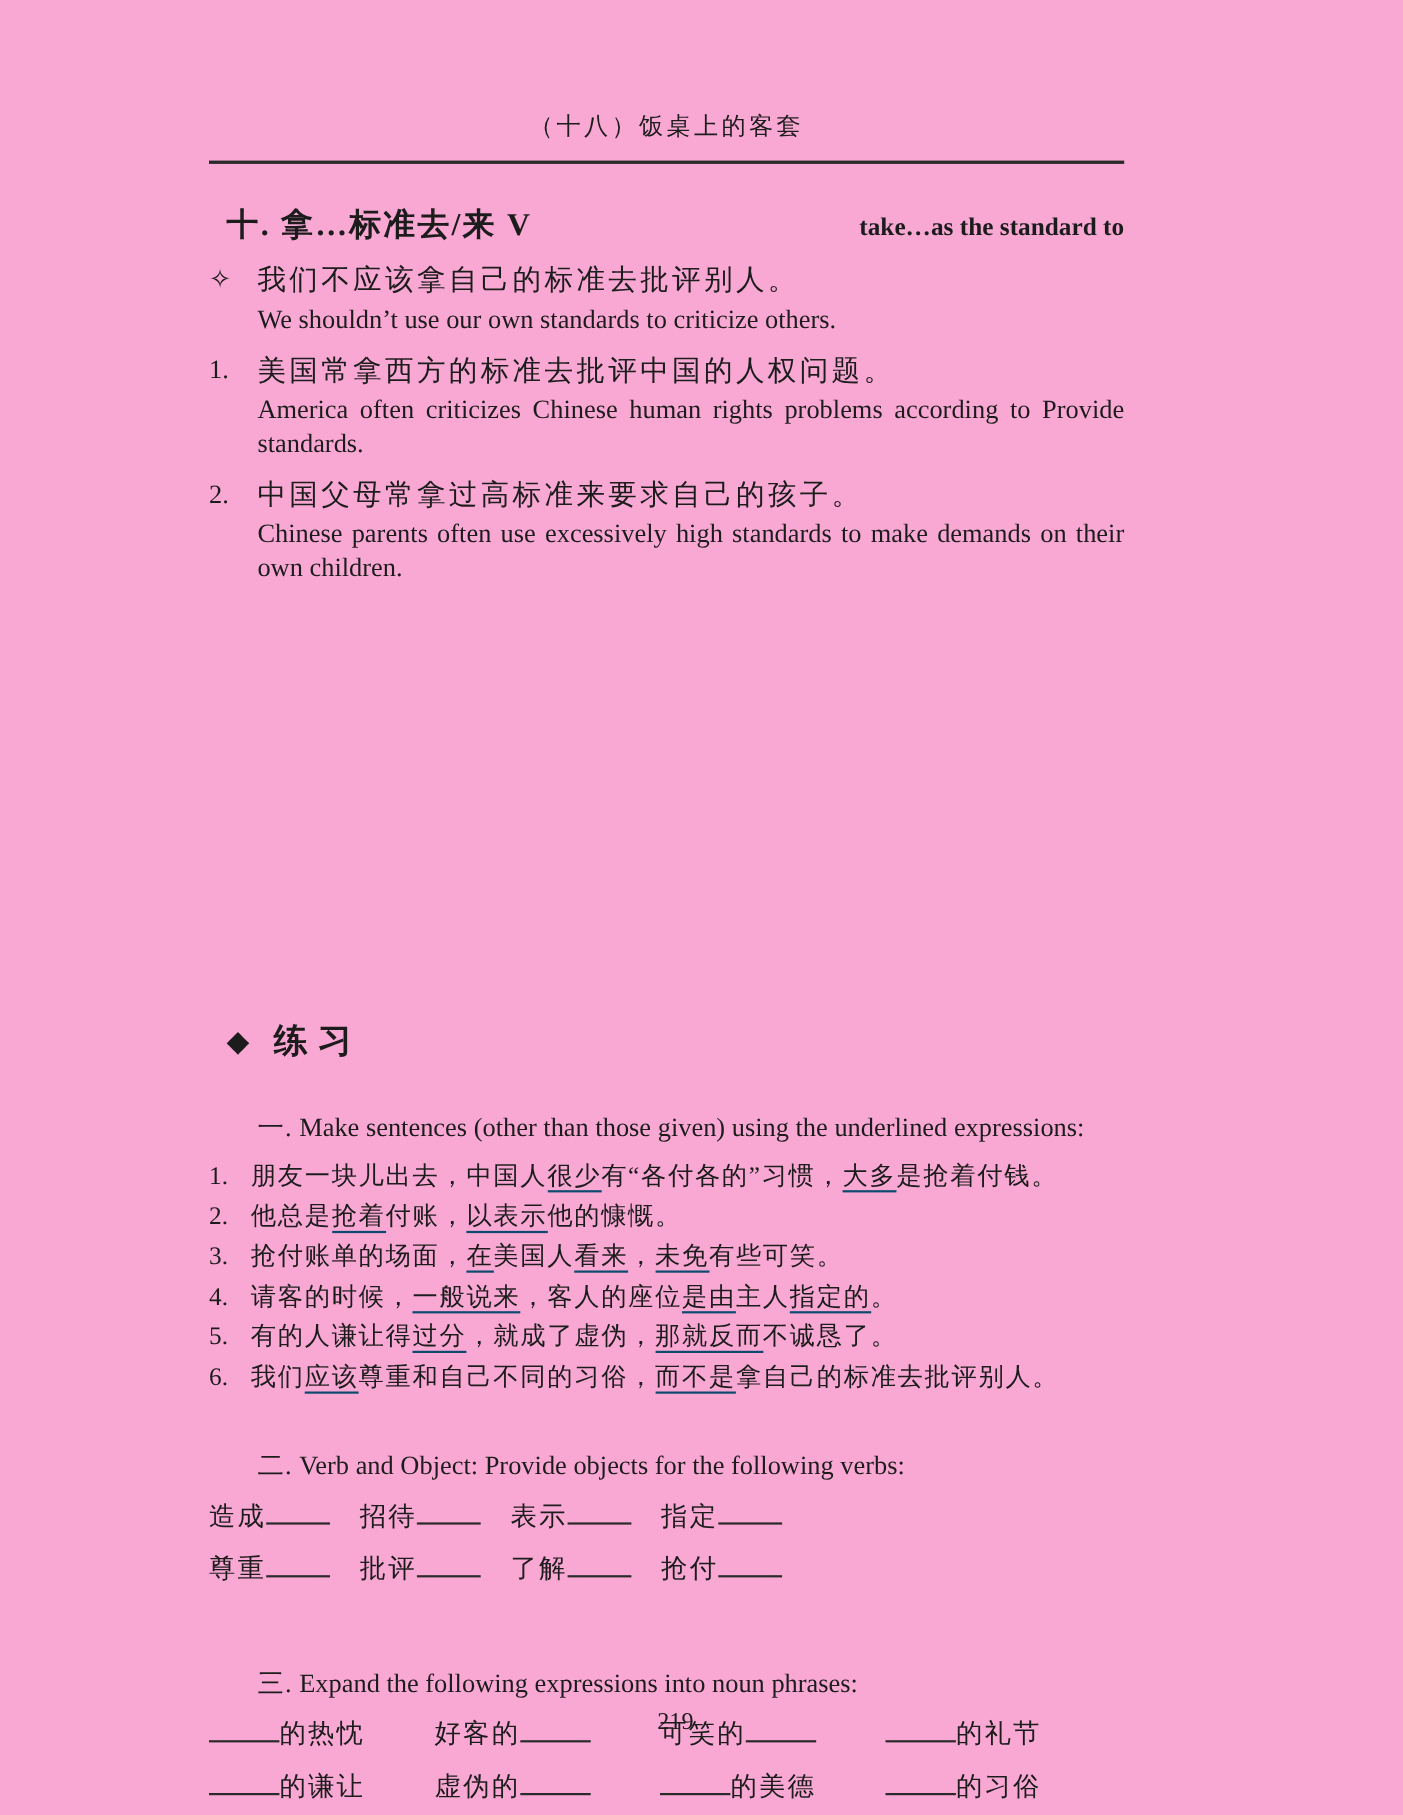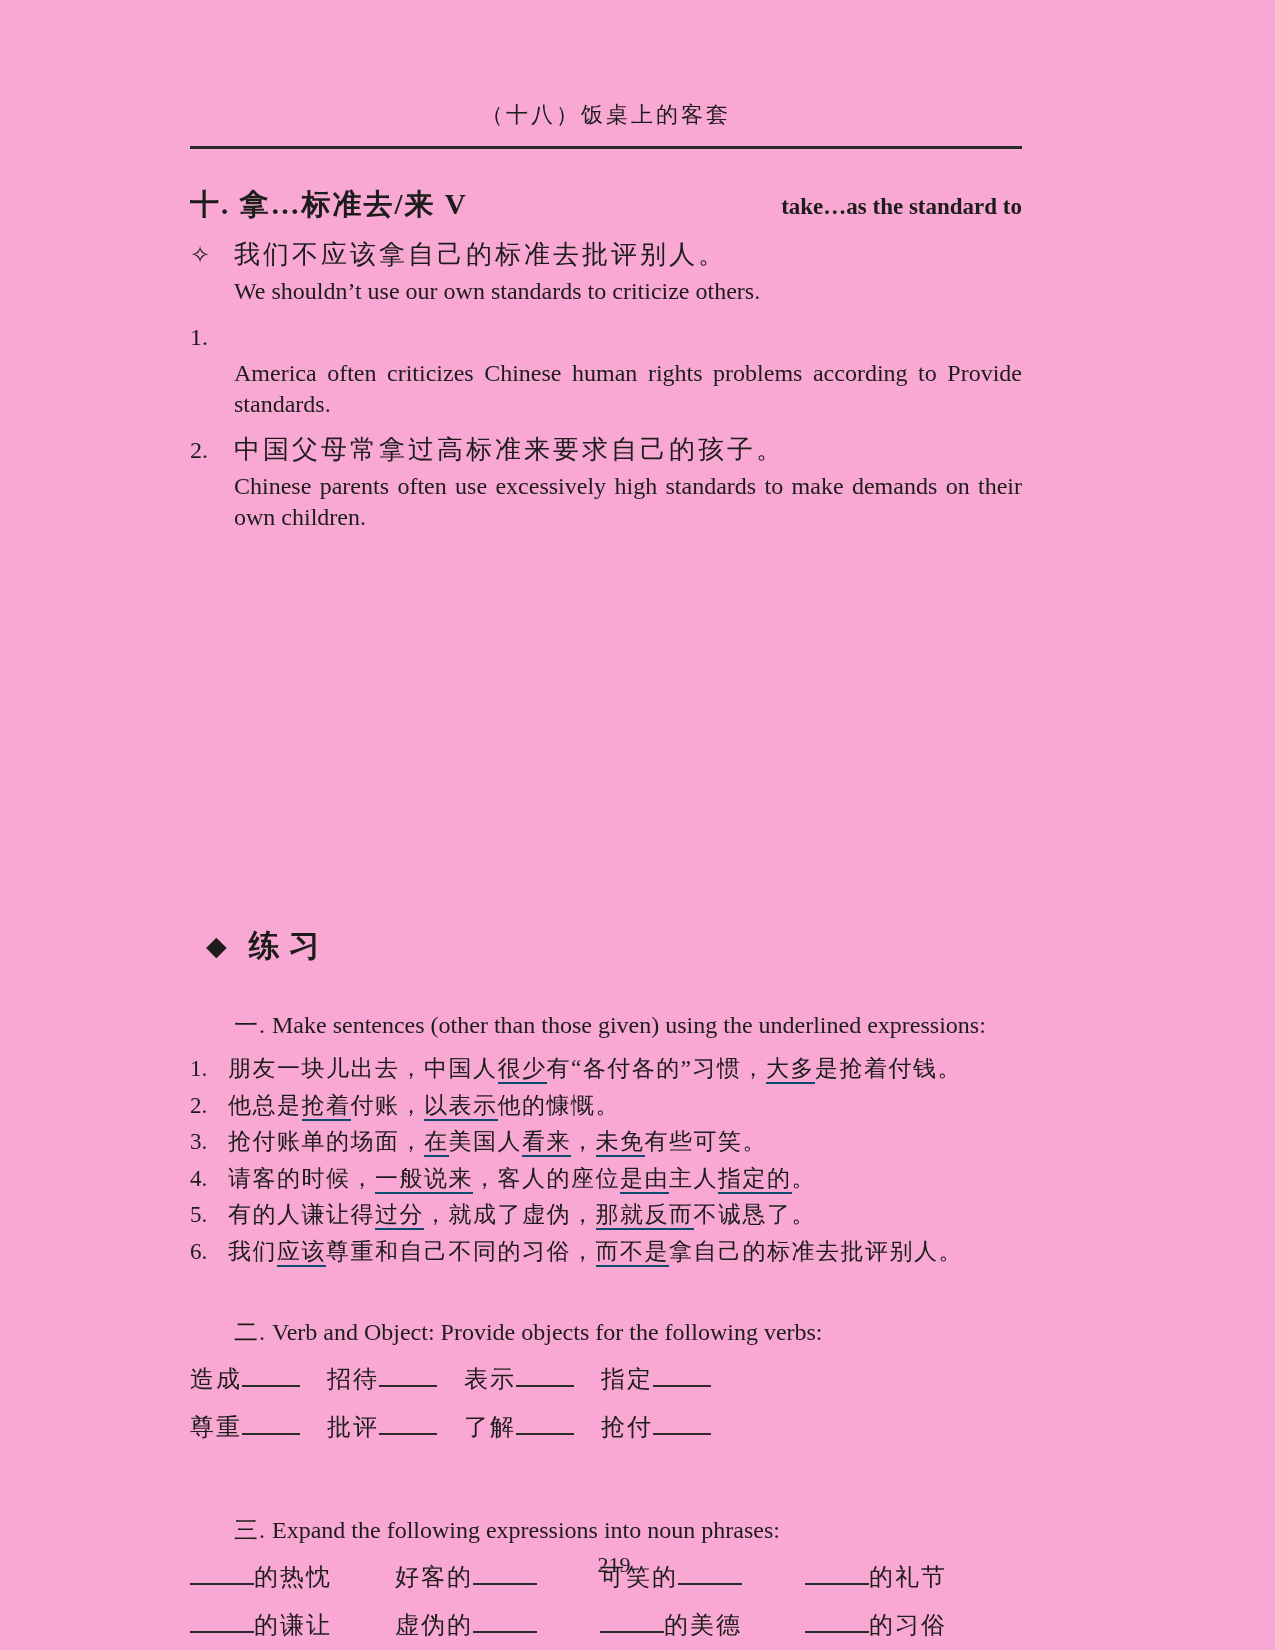--- a/index.html
+++ b/index.html
@@ -22,21 +22,21 @@
   .rule{
     border:none;
     border-top:3px solid #2a2a2a;
     margin:16px 0 0 0;
   }
   .grammar-heading{
     display:flex;justify-content:space-between;align-items:baseline;
     margin-top:36px;
   }
   .grammar-heading .cn{
-    font-weight:bold;font-size:29px;letter-spacing:2px;
+    font-weight:bold;font-size:29px;letter-spacing:2px;margin-left:16px;
   }
   .grammar-heading .en{
     font-weight:bold;font-size:23px;
   }
   .ex-row{display:flex;margin-top:12px;}
   .ex-row .bullet{
     width:44px;flex:0 0 44px;font-size:24px;line-height:36px;
   }
   .num-col{width:44px;flex:0 0 44px;font-size:24px;line-height:36px;}
   .cn-line{font-size:26px;letter-spacing:3px;line-height:36px;}
@@ -87,20 +87,21 @@
   </div>
 
   <div class="ex-row">
     <span class="bullet">✧</span>
     <span class="cn-line">我们不应该拿自己的标准去批评别人。</span>
   </div>
   <div class="en-line">We shouldn’t use our own standards to criticize others.</div>
 
   <div class="ex-row">
     <span class="num-col">1.</span>
+    <span class="cn-line">美国常拿西方的标准去批评中国的人权问题。</span>
   </div>
   <div class="en-line en-just">America often criticizes Chinese human rights problems according to Provide standards.</div>
 
   <div class="ex-row">
     <span class="num-col">2.</span>
     <span class="cn-line">中国父母常拿过高标准来要求自己的孩子。</span>
   </div>
   <div class="en-line en-just">Chinese parents often use excessively high standards to make demands on their own children.</div>
 
   <div class="exercise-header">

